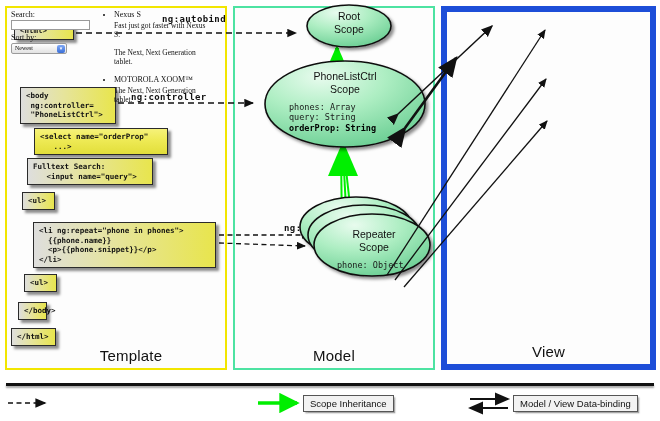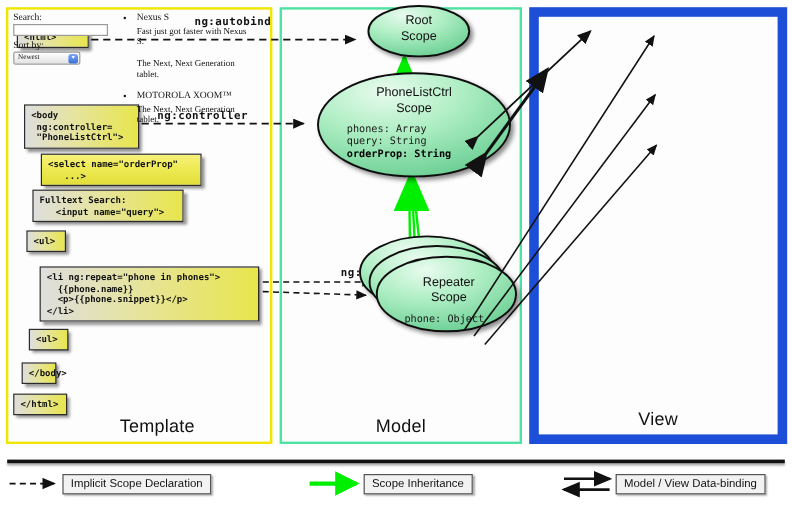--- a/index.html
+++ b/index.html
@@ -5,21 +5,21 @@
   html,body{margin:0;padding:0;background:#ffffff;}
   body{width:660px;height:421px;position:relative;overflow:hidden;
        font-family:"Liberation Sans",sans-serif;}
 
   #stage{position:absolute;left:0;top:0;width:660px;height:421px;}
 
   
   .panel{position:absolute;background:#fdfdfd;box-sizing:border-box;}
   #panel-template{left:5px;top:6px;width:222px;height:364px;border:2px solid #f2e600;}
   #panel-model{left:233px;top:6px;width:202px;height:364px;border:2px solid #4de3a2;}
-  #panel-view{left:441px;top:6px;width:215px;height:364px;border:8px solid #1d4ed8;}
+  #panel-view{left:441px;top:6px;width:215px;height:364px;border:6px solid #1d4ed8;}
 
   .panel-label{position:absolute;bottom:4px;left:0;width:100%;text-align:center;
       font-size:15px;color:#111;letter-spacing:.2px;}
   #panel-template .panel-label{text-align:center;padding-left:30px;box-sizing:border-box;}
 
   
   .code{position:absolute;box-sizing:border-box;
     border:1.5px solid #2b2b2b;
     background:linear-gradient(180deg,#f6f27a 0%,#eeea55 45%,#e2de3a 100%);
     box-shadow:2.5px 2.5px 2.5px rgba(0,0,0,.45);
@@ -234,17 +234,16 @@
       <marker id="lahg" markerWidth="6" markerHeight="6" refX="5.2" refY="3" orient="auto">
         <path d="M0,0 L6,3 L0,6 z" fill="#00ee00"></path>
       </marker>
     </defs>
     <path d="M8,403 L45,403" stroke="#111" stroke-width="1.6" fill="none" stroke-dasharray="5 3.5" marker-end="url(#lah)"></path>
     <path d="M258,403 L297,403" stroke="#00ee00" stroke-width="3.4" fill="none" marker-end="url(#lahg)"></path>
     <path d="M470,399 L508,399" stroke="#111" stroke-width="2.2" fill="none" marker-end="url(#lah)"></path>
     <path d="M508,408 L470,408" stroke="#111" stroke-width="2.2" fill="none" marker-end="url(#lah)"></path>
   </svg>
 
-  <div class="leg-box" style="left:52px;top:395px;">Implicit Scope Declaration</div>
   <div class="leg-box" style="left:303px;top:395px;text-align:center;">Scope Inheritance</div>
   <div class="leg-box" style="left:513px;top:395px;">Model / View Data-binding</div>
 
 </div>
 
 </body></html>

